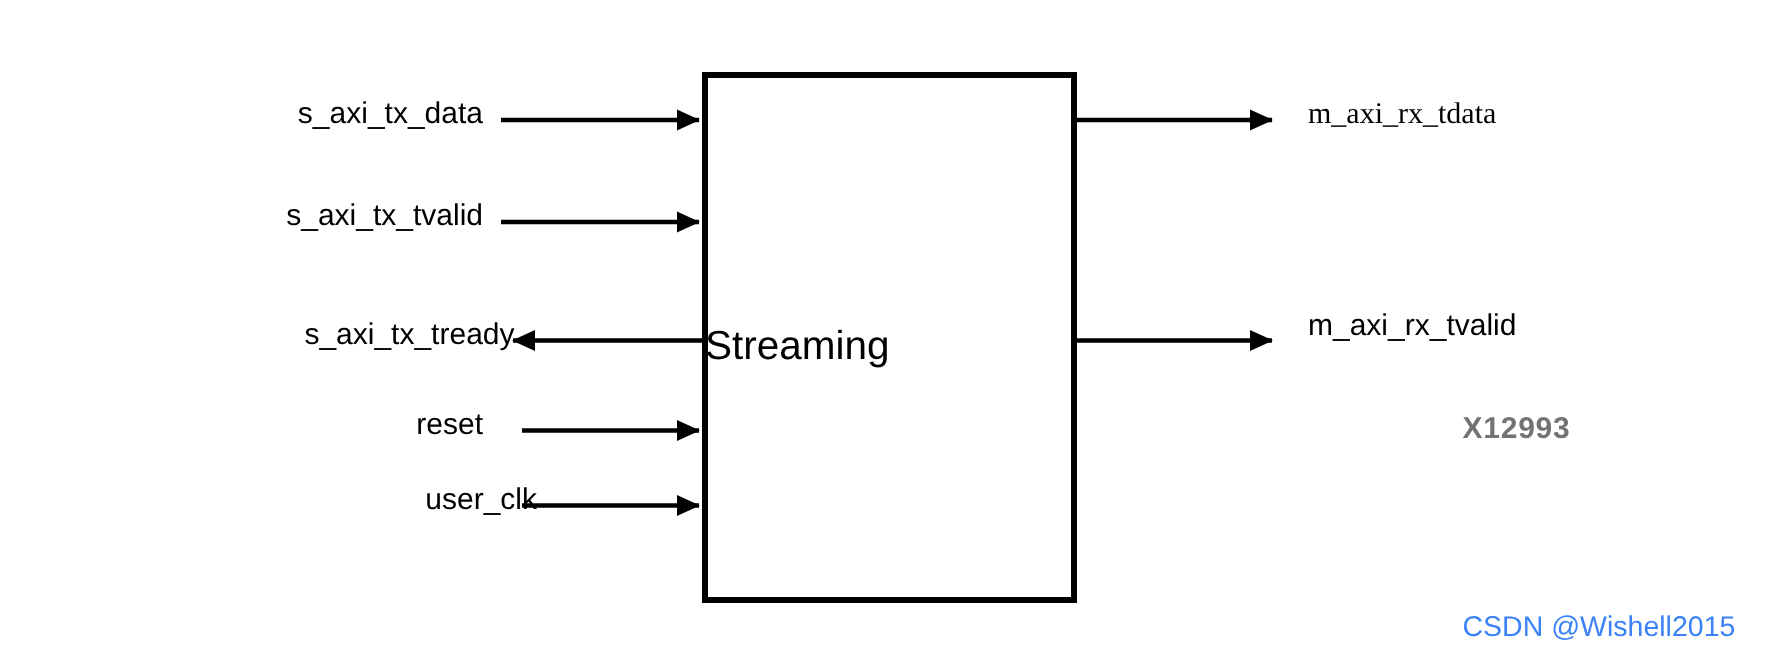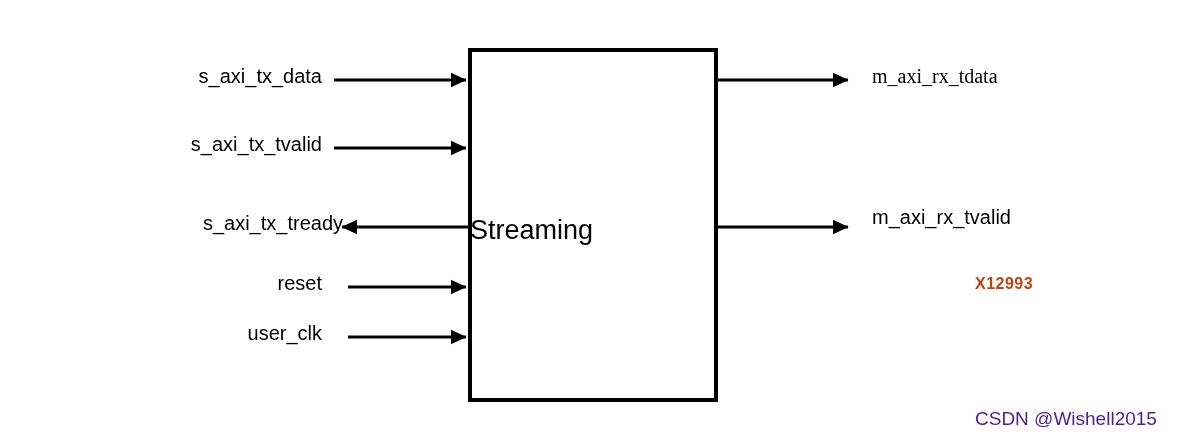--- a/index.html
+++ b/index.html
@@ -43,31 +43,31 @@
     position: absolute;
     font-family: "Liberation Sans", sans-serif;
     font-size: 27px;
     color: #000000;
     line-height: 1.25;
     white-space: pre-line;
   }
   .figure-id {
     position: absolute;
     font-family: "Liberation Sans", sans-serif;
-    font-size: 16px;
+    font-size: 20px;
     font-weight: bold;
-    color: #c2410c;
+    color: #737373;
     letter-spacing: 0.5px;
     white-space: nowrap;
   }
   .watermark {
     position: absolute;
     font-family: "Liberation Sans", sans-serif;
     font-size: 19px;
-    color: #4c1d95;
+    color: #3b82f6;
     white-space: nowrap;
   }
 </style>
 </head>
 <body>
 
 <div id="canvas">
 
   <svg id="diagram-svg" viewBox="0 0 1183 439" xmlns="http://www.w3.org/2000/svg">
     <defs>
@@ -103,21 +103,21 @@
   </div>
 
   <div class="sig-label left" style="left:0px; top:66px; width:322px;">s_axi_tx_data</div>
 
   <div class="sig-label left" style="left:0px; top:134px; width:322px;">s_axi_tx_tvalid</div>
 
   <div class="sig-label left" style="left:0px; top:213px; width:322px;margin-left:21px;">s_axi_tx_tready</div>
 
   <div class="sig-label left" style="left:0px; top:273px; width:322px;">reset</div>
 
-  <div class="sig-label left" style="left:0px; top:323px; width:322px;">user_clk</div>
+  <div class="sig-label left" style="left:0px; top:323px; width:322px;padding-left:36px;">user_clk</div>
 
   <div class="sig-label right" style="left:872px; top:66px;font-family:Liberation Serif, serif;">m_axi_rx_tdata</div>
 
   <div class="sig-label right" style="left:872px; top:207px;">m_axi_rx_tvalid</div>
 
   <div class="figure-id" style="left:975px; top:275px;">X12993</div>
 
   <div class="watermark" style="left:975px; top:408px;">CSDN @Wishell2015</div>
 
 </div>

